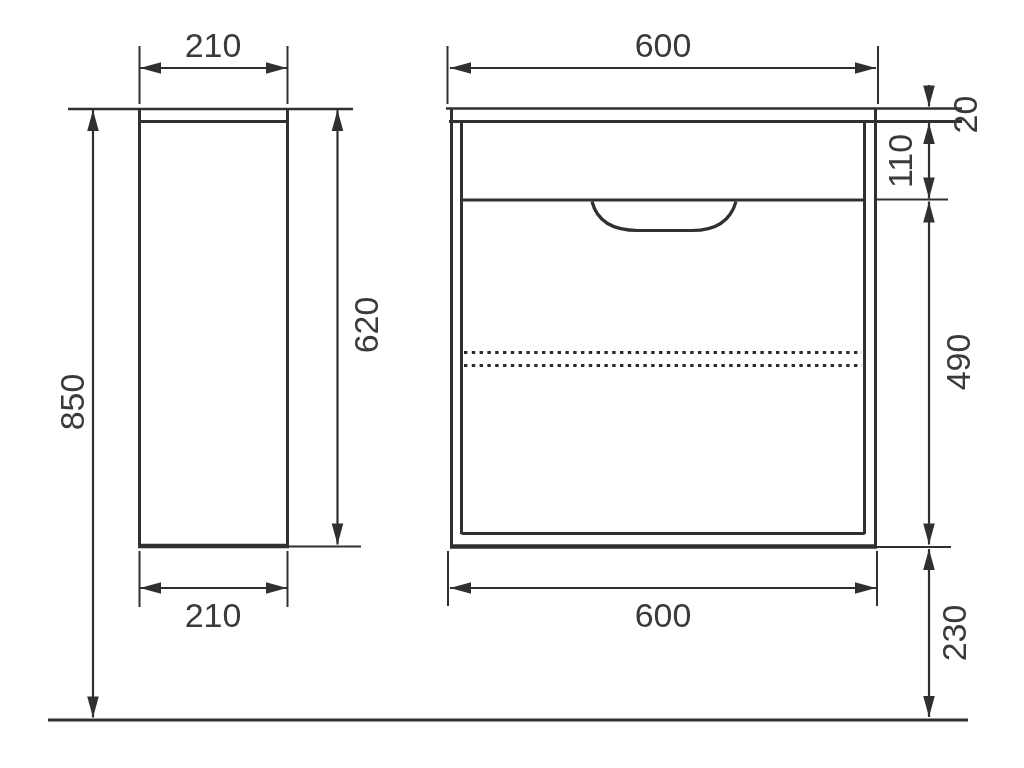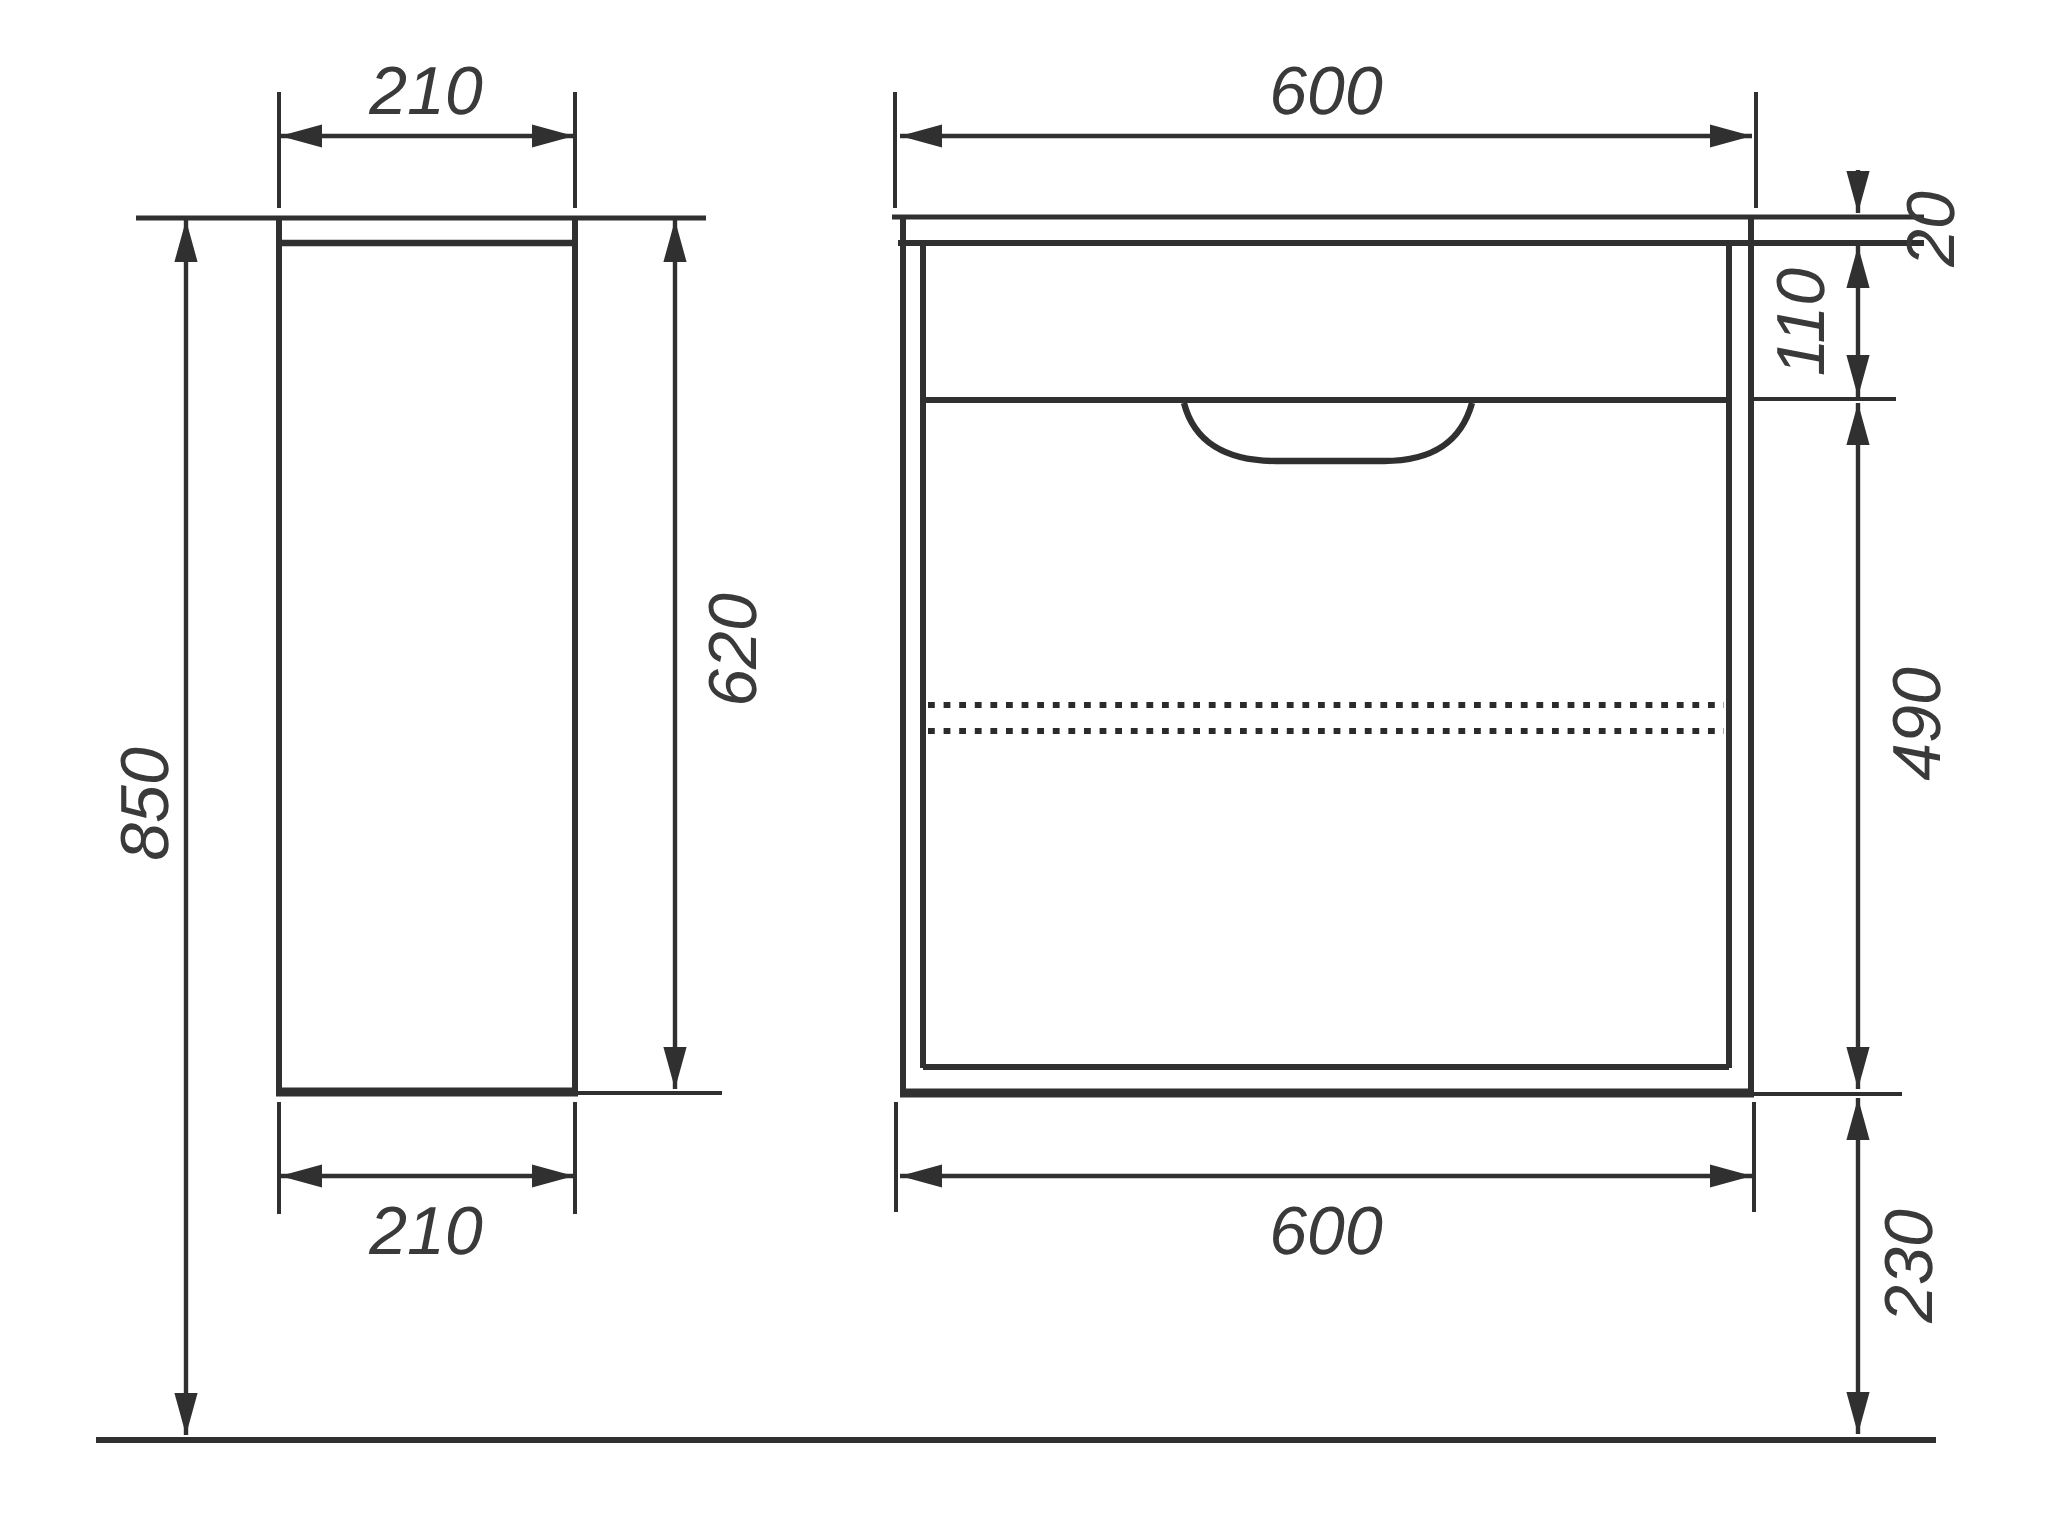--- a/index.html
+++ b/index.html
@@ -9,21 +9,20 @@
     width: 1024px;
     height: 768px;
     overflow: hidden;
     font-family: "Liberation Sans", sans-serif;
   }
   .stage {
     position: relative;
     width: 968px;
     height: 768px;
     background: #ffffff;
-    font-style: italic;
   }
   svg { display: block; }
   .edge      { stroke: #303030; fill: none; }
   .dim       { stroke: #303030; fill: none; stroke-width: 2.2; }
   .ext       { stroke: #303030; fill: none; stroke-width: 2; }
   .dashed    { stroke: #2b2b2b; fill: none; stroke-width: 3; stroke-dasharray: 3.4 4.4; }
   .dim-label { fill: #3a3a3a; font-size: 34px; font-family: "Liberation Sans", sans-serif; }
 </style>
 </head>
 <body>

